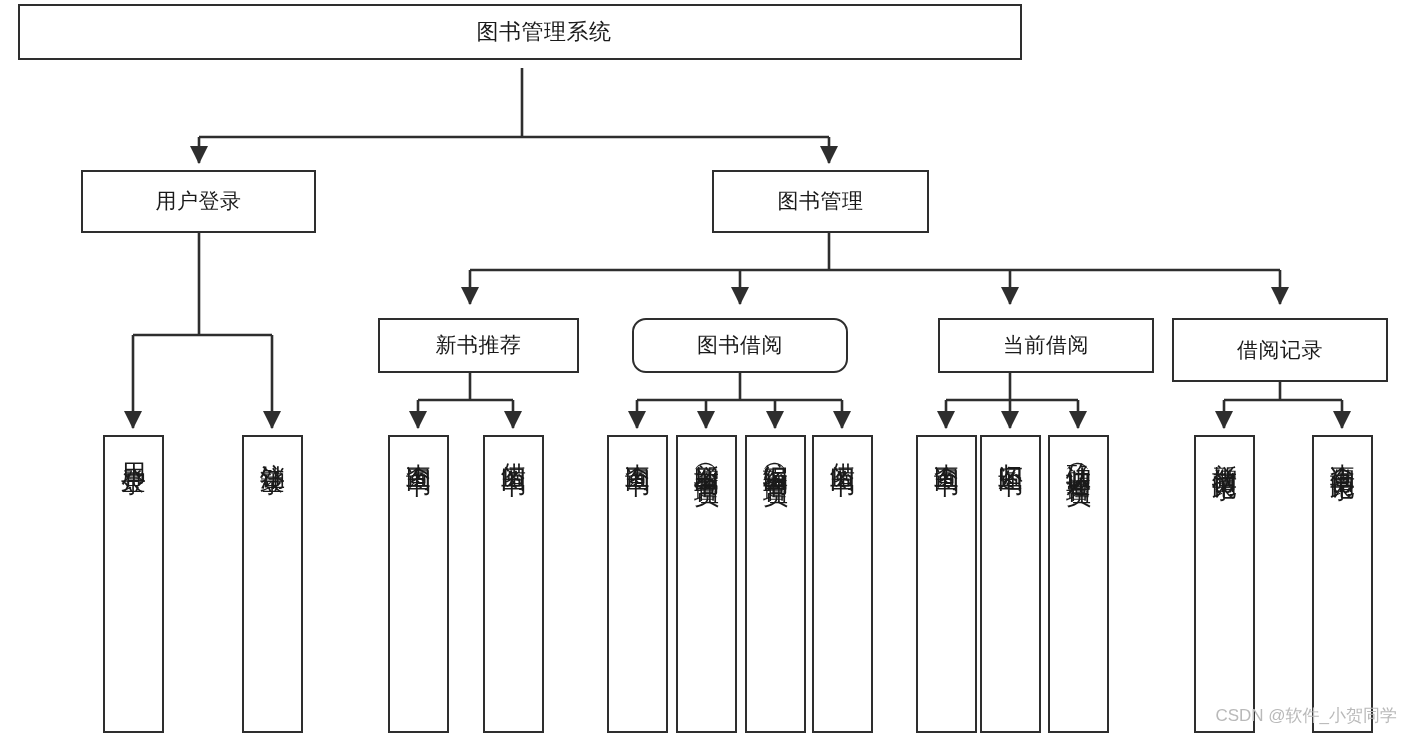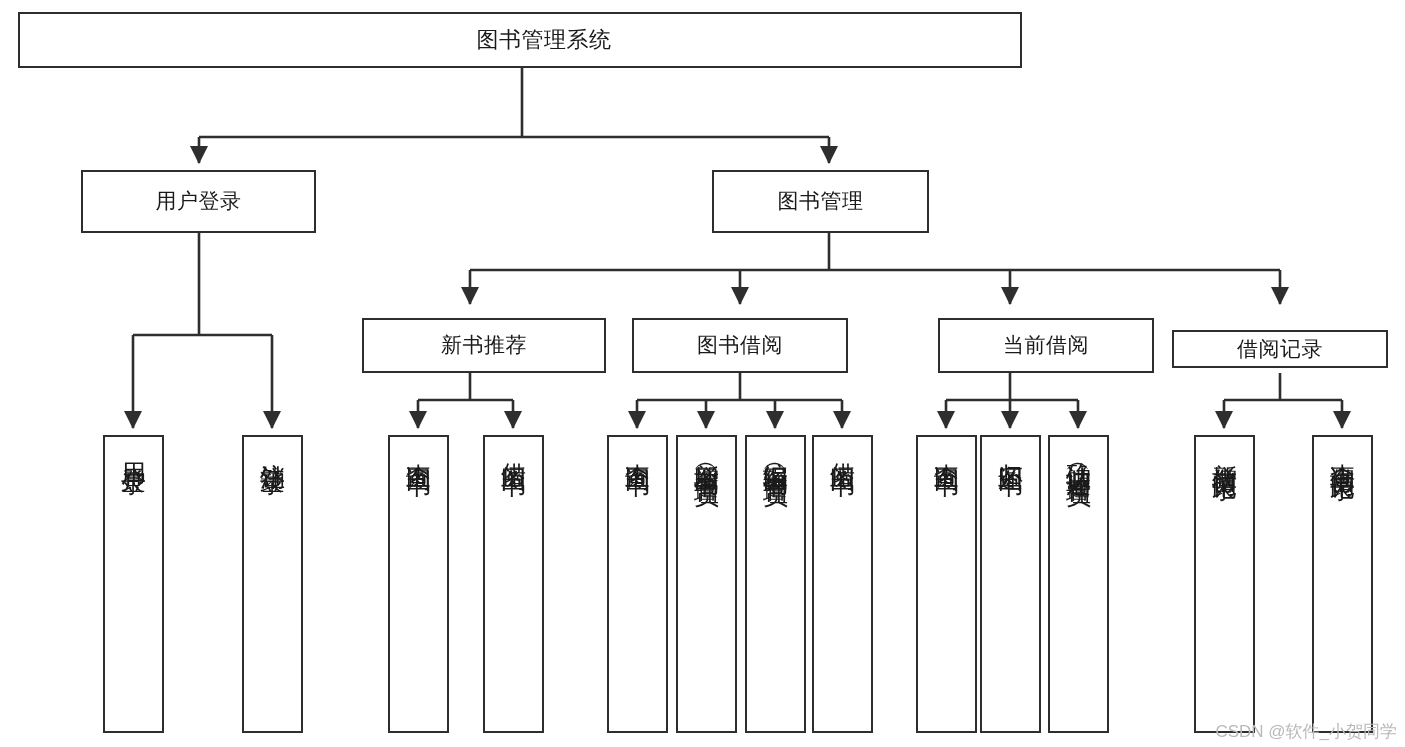--- a/index.html
+++ b/index.html
@@ -56,21 +56,21 @@
     writing-mode: vertical-rl;
     text-orientation: upright;
     font-size: 25px;
     letter-spacing: 3px;
     line-height: 1;
   }
   .node.root .label { font-size: 22px; }
   .watermark {
     position: absolute;
     right: 8px;
-    bottom: 4px;
+    bottom: 20px;
     font-size: 17px;
     color: #b9b9b9;
     white-space: nowrap;
     font-family: "Liberation Sans", "DejaVu Sans", sans-serif;
   }
 </style>
 </head>
 <body>
 
 <div id="diagram-root">
@@ -119,41 +119,41 @@
       <path d="M 1010,400 L 1010,428" marker-end="url(#arrow)"></path>
       <path d="M 1078,400 L 1078,428" marker-end="url(#arrow)"></path>
 
       <path d="M 1280,373 L 1280,400"></path>
       <path d="M 1224,400 L 1342,400"></path>
       <path d="M 1224,400 L 1224,428" marker-end="url(#arrow)"></path>
       <path d="M 1342,400 L 1342,428" marker-end="url(#arrow)"></path>
     </g>
   </svg>
 
-  <div class="node horizontal root" style="left:18px; top:12px; width:1004px; height:56px;padding-left:48px;">
+  <div class="node horizontal root" style="left:18px; top:4px; width:1004px; height:56px;padding-left:48px;">
     <span class="label">图书管理系统</span>
   </div>
 
   <div class="node horizontal" style="left:81px; top:170px; width:235px; height:63px;">
     <span class="label">用户登录</span>
   </div>
   <div class="node horizontal" style="left:712px; top:170px; width:217px; height:63px;">
     <span class="label">图书管理</span>
   </div>
 
-  <div class="node horizontal" style="left:362px; top:318px; width:244px; height:55px;">
+  <div class="node horizontal" style="left:378px; top:318px; width:201px; height:55px;">
     <span class="label">新书推荐</span>
   </div>
-  <div class="node horizontal" style="left:632px; top:318px; width:216px; height:55px;">
+  <div class="node horizontal" style="left:632px; top:318px; width:216px; height:55px;border-radius:14px;">
     <span class="label">图书借阅</span>
   </div>
   <div class="node horizontal" style="left:902px; top:318px; width:216px; height:55px;margin-left:36px;">
     <span class="label">当前借阅</span>
   </div>
-  <div class="node horizontal" style="left:1172px; top:330px; width:216px; height:38px;">
+  <div class="node horizontal" style="left:1172px; top:318px; width:216px; height:64px;">
     <span class="label">借阅记录</span>
   </div>
 
   <div class="node vertical" style="left:103px; top:435px; width:61px; height:298px;">
     <span class="label">用户登录</span>
   </div>
   <div class="node vertical" style="left:242px; top:435px; width:61px; height:298px;">
     <span class="label">注销登录</span>
   </div>
 

